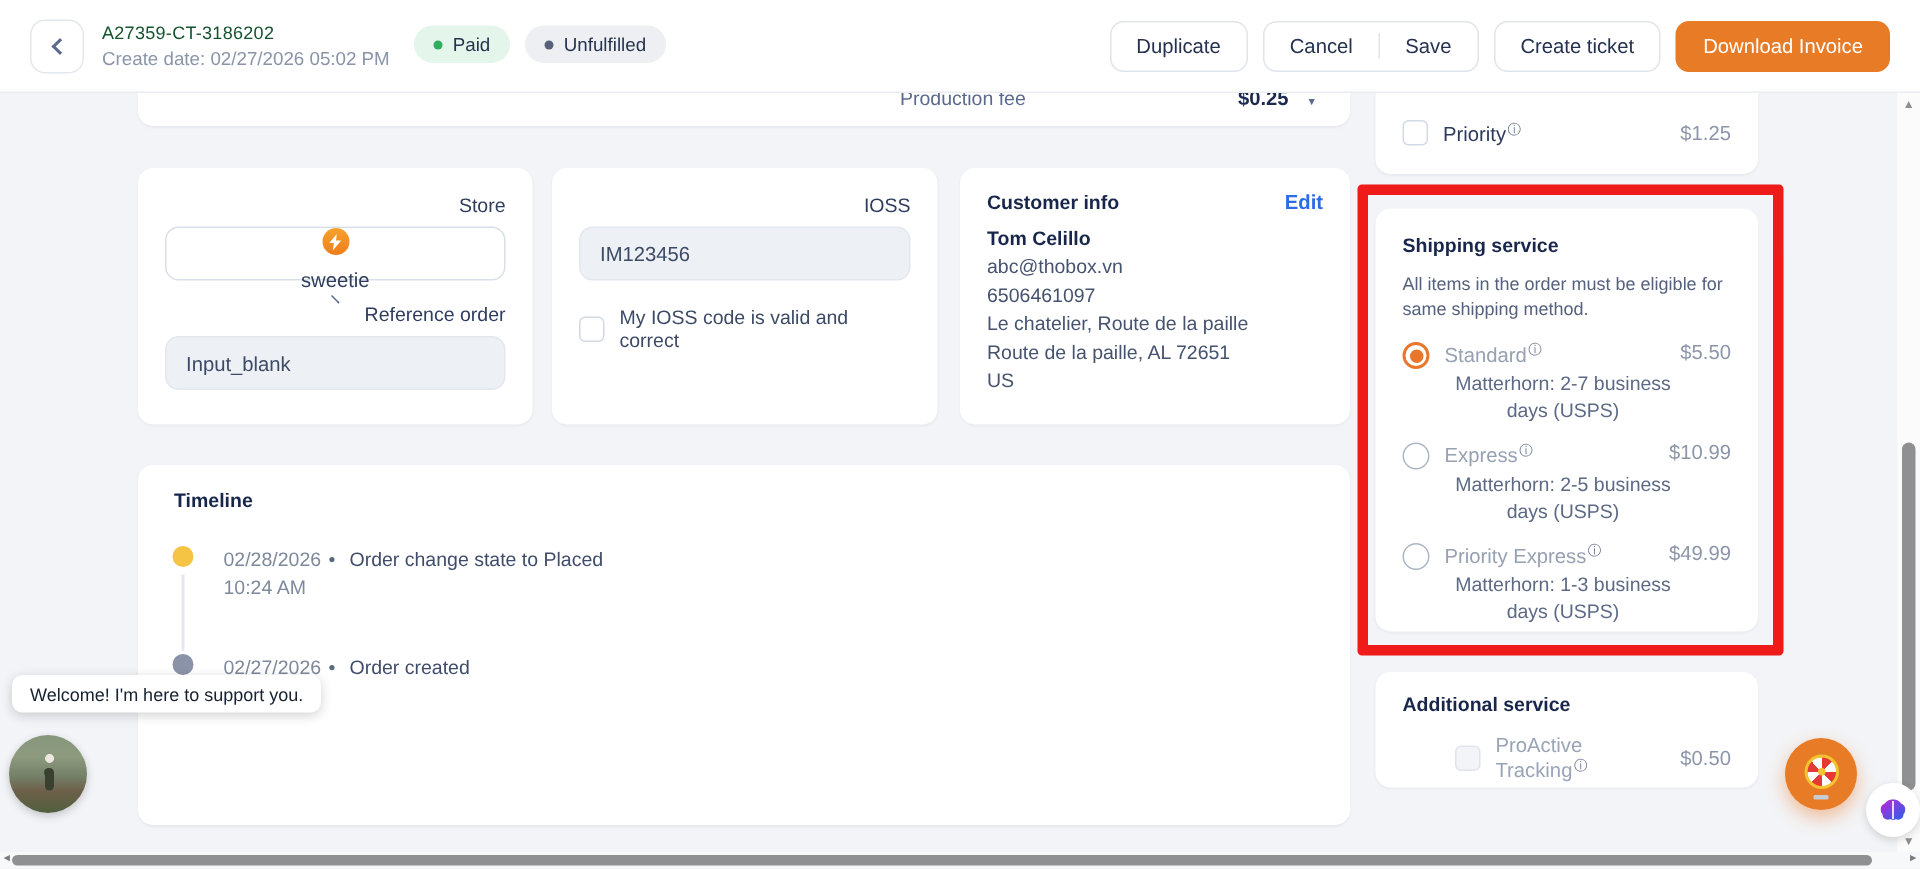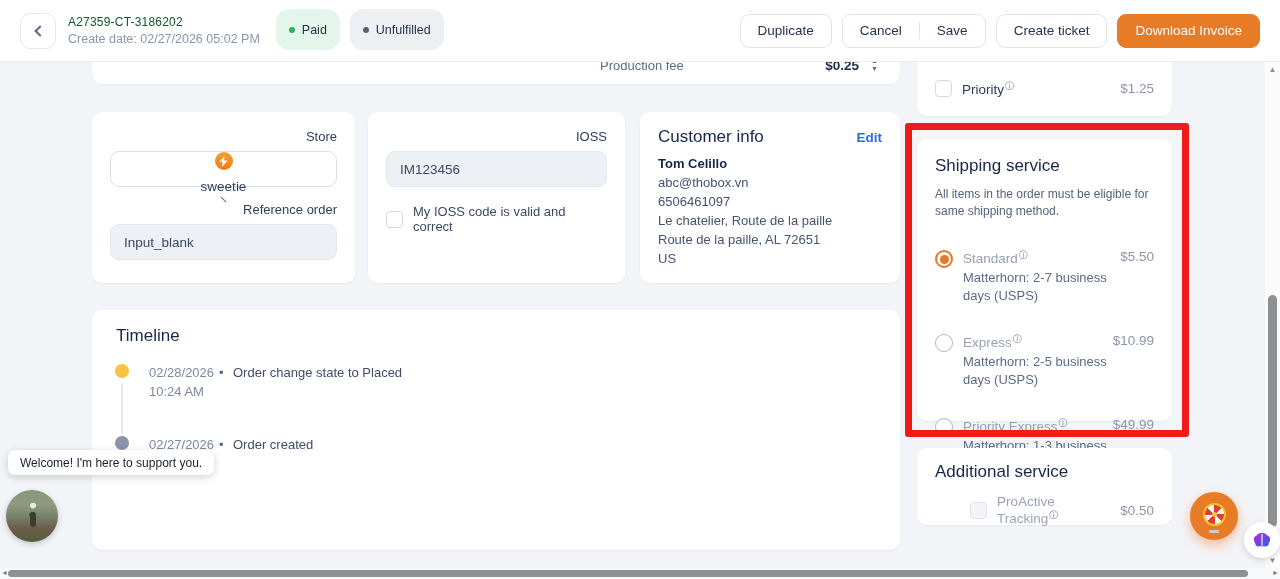--- a/index.html
+++ b/index.html
@@ -6,21 +6,21 @@
   html,body { width:1280px; height:579px; overflow:hidden; }
   body { font-family:"Liberation Sans", sans-serif; background:#f3f4f7; position:relative; color:#25324f; }
 
   
   .header { position:absolute; top:0; left:0; right:0; height:62px; background:#fff; border-bottom:1px solid #ebedf1; display:flex; align-items:center; padding:0 20px; z-index:30; }
   .back-btn { width:36px; height:36px; border:1px solid #e3e7ee; border-radius:10px; background:#fff; display:flex; align-items:center; justify-content:center; cursor:pointer; margin-right:12px; flex:0 0 auto; }
   .chev-left { width:8px; height:8px; border-left:2px solid #5b6a8c; border-bottom:2px solid #5b6a8c; transform:rotate(45deg); margin-left:3px; }
   .title { font-size:12px; font-weight:400; color:#14532d; letter-spacing:.2px; }
   .subtitle { font-size:12.5px; color:#8b95a9; margin-top:3px; }
   .badges { display:flex; gap:10px; align-items:center; margin-left:16px; margin-top:-2px; }
-  .badge { display:flex; align-items:center; gap:7px; height:41px; padding:0 13px; border-radius:13px; font-size:12.5px; color:#26334e; }
+  .badge { display:flex; align-items:center; gap:7px; height:25px; padding:0 13px; border-radius:13px; font-size:12.5px; color:#26334e; }
   .badge.paid { background:#e4f6eb; }
   .badge.unfulfilled { background:#edeff3; }
   .status-dot { width:6px; height:6px; border-radius:50%; }
   .badge.paid .status-dot { background:#2fae60; }
   .badge.unfulfilled .status-dot { background:#57627a; }
   .header-actions { margin-left:auto; display:flex; gap:10px; align-items:center; }
   .btn { height:34px; padding:0 17px; border:1px solid #e0e4eb; border-radius:9px; background:#fff; font-size:13.5px; color:#25324f; display:flex; align-items:center; cursor:pointer; font-family:inherit; }
   .btn-group { display:flex; align-items:center; border:1px solid #e0e4eb; border-radius:9px; background:#fff; height:34px; }
   .btn-group .half { padding:0 17px; font-size:13.5px; color:#25324f; cursor:pointer; }
   .btn-group .sep { width:1px; height:17px; background:#dfe3ea; }
@@ -51,21 +51,21 @@
   
   .ioss-card { left:368px; top:50px; width:257px; height:171px; padding:17px 18px; }
   .cb-row { display:flex; align-items:center; gap:10px; margin-top:17px; }
   .checkbox { width:17px; height:17px; border:1px solid #d2d9e4; border-radius:4px; background:#fff; flex:0 0 auto; cursor:pointer; }
   .checkbox.dim { background:#f2f4f8; border-color:#dee3ec; }
   .cb-label { font-size:13px; color:#3c4a66; }
 
   
   .cust-card { left:640px; top:50px; width:260px; height:171px; padding:15px 18px; }
   .cust-head { display:flex; justify-content:space-between; align-items:center; }
-  .card-title { font-size:17px; font-weight:400; color:#17264a; }
+  .card-title { font-size:13px; font-weight:700; color:#17264a; }
   .link { font-size:13.5px; color:#2e6be6; font-weight:600; cursor:pointer; text-decoration:none; }
   .cust-name { font-size:13px; font-weight:700; color:#17264a; margin-top:9px; }
   .cust-line { font-size:13px; color:#46536f; margin-top:4px; }
 
   
   .tl-card { left:92px; top:248px; width:808px; height:240px; }
   .tl-title { position:absolute; left:24px; top:16px; }
   .tl-dot { position:absolute; width:14px; height:14px; border-radius:50%; }
   .tl-dot.yellow { background:#f6c445; }
   .tl-dot.gray { background:#8b93a8; }
@@ -78,21 +78,21 @@
   .priority-card { left:917px; top:-12px; width:255px; height:66px; }
   .pr-row { position:absolute; left:18px; right:18px; top:30px; display:flex; align-items:center; gap:10px; }
   .pr-label { font-size:13.5px; color:#2c3a5c; }
   .price { margin-left:auto; font-size:13.5px; color:#8d96a8; }
   .sup-info { font-size:9px; color:#6b7790; vertical-align:5px; margin-left:1px; }
 
   .red-box { position:absolute; left:905px; top:61px; width:284px; height:314px; border:7px solid #ee1b19; border-radius:3px; z-index:6; pointer-events:none; }
 
   .ship-card { left:917px; top:77px; width:255px; height:282px; padding:17px 18px; }
   .ship-desc { margin-top:10px; font-size:12px; color:#55617d; line-height:17px; }
-  .opt { display:flex; margin-top:29px; }
+  .opt { display:flex; margin-top:12px;text-align:center; }
   .radio { width:18px; height:18px; border-radius:50%; border:1.5px solid #aeb6c4; background:#fff; flex:0 0 auto; margin-top:1px; cursor:pointer; position:relative; }
   .radio.selected { border:2px solid #e8772b; }
   .radio.selected::after { content:""; position:absolute; left:50%; top:50%; width:9px; height:9px; margin:-4.5px 0 0 -4.5px; border-radius:50%; background:#e8772b; }
   .opt-body { flex:1; margin-left:10px; }
   .opt-head { display:flex; align-items:flex-start; }
   .opt-label { font-size:13.5px; color:#97a1b2; }
   .opt-detail { font-size:13px; color:#5d6a85; line-height:17.5px; margin-top:3px; max-width:158px; }
 
   .add-card { left:917px; top:386px; width:255px; height:77px; padding:14px 18px; }
   .add-row { display:flex; align-items:center; gap:10px; margin-top:12px;padding-left:35px; }

